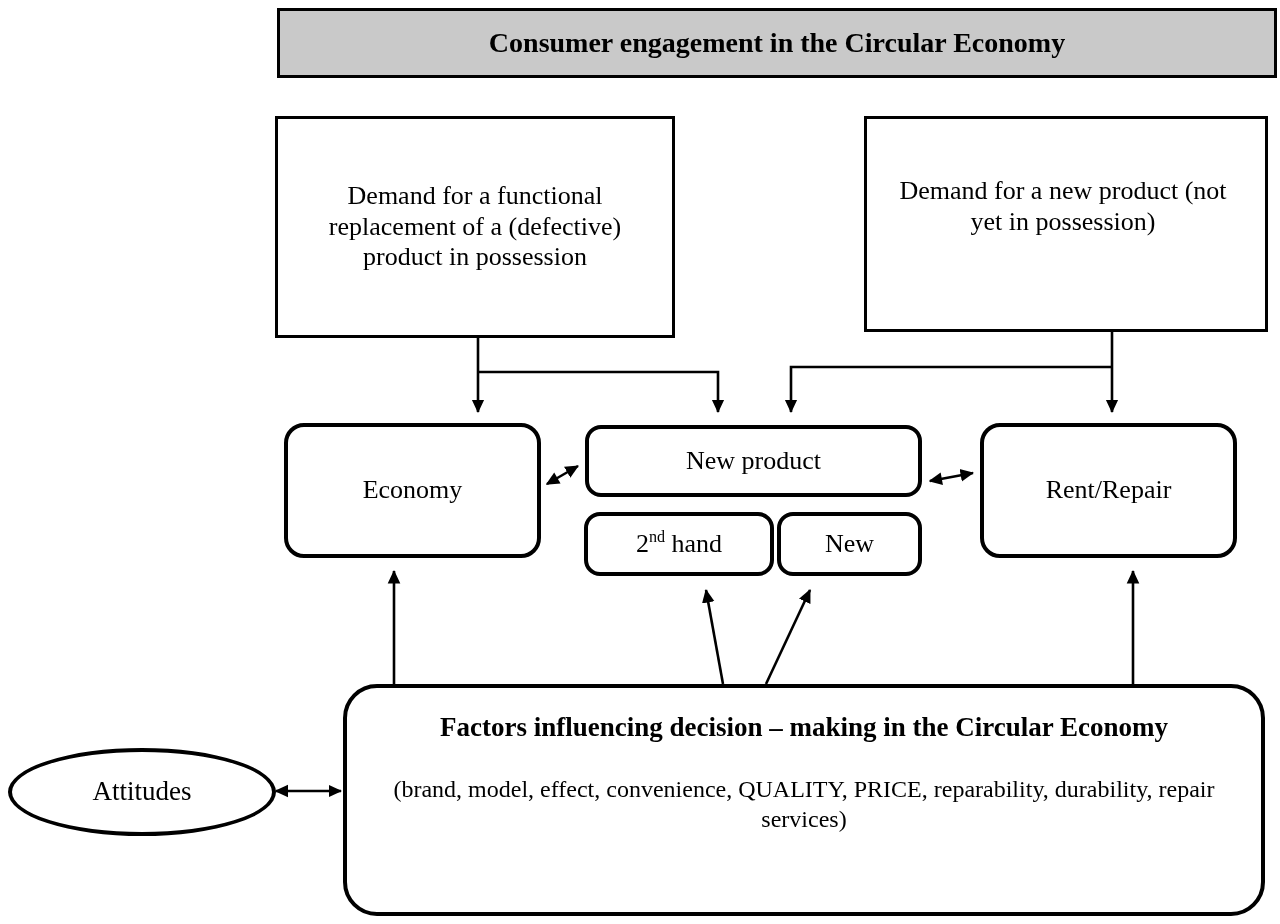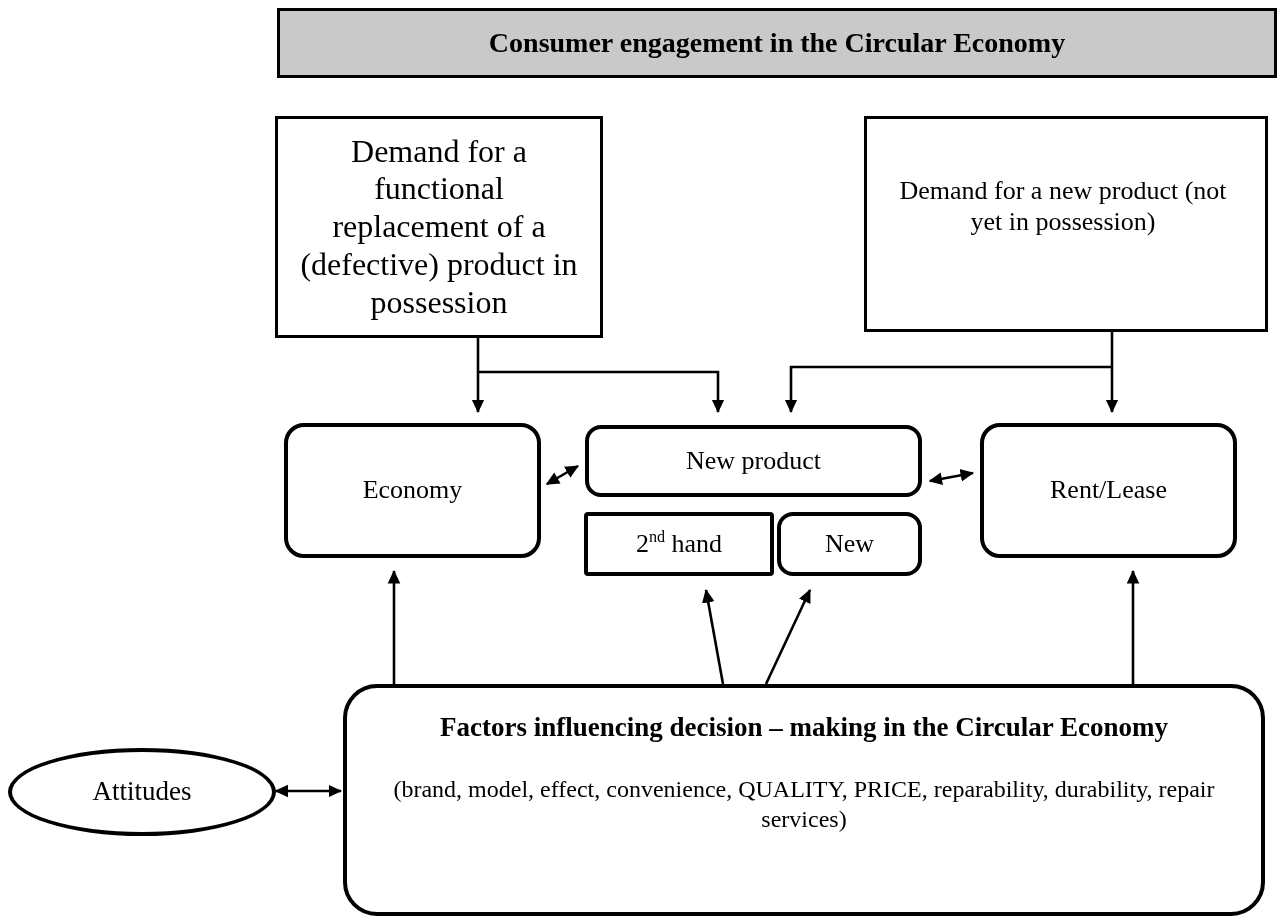--- a/index.html
+++ b/index.html
@@ -38,23 +38,23 @@
     width: 1000px; height: 70px;
     background: #c9c9c9;
     border: 3px solid #000000;
     font-weight: bold;
     font-size: 28px;
   }
 
   
   #demand-functional {
     left: 275px; top: 116px;
-    width: 328px; height: 222px;
+    width: 400px; height: 222px;
     border: 3px solid #000000;
-    font-size: 32px;
+    font-size: 26px;
     padding: 0 14px;
   }
   #demand-new {
     left: 864px; top: 116px;
     width: 404px; height: 216px;
     border: 3px solid #000000;
     font-size: 26px;
     padding: 0 20px 34px 14px;
   }
 
@@ -70,21 +70,21 @@
     left: 585px; top: 425px;
     width: 337px; height: 72px;
     border: 4px solid #000000;
     border-radius: 16px;
     font-size: 26px;
   }
   #opt-second-hand {
     left: 584px; top: 512px;
     width: 190px; height: 64px;
     border: 4px solid #000000;
-    border-radius: 4px;
+    border-radius: 16px;
     font-size: 26px;
   }
   #opt-new {
     left: 777px; top: 512px;
     width: 145px; height: 64px;
     border: 4px solid #000000;
     border-radius: 16px;
     font-size: 26px;
   }
   #opt-rent-lease {
@@ -195,21 +195,21 @@
 
 <div class="node" id="opt-second-hand">
   <span><span>2</span><sup>nd</sup><span> hand</span></span>
 </div>
 
 <div class="node" id="opt-new">
   <span>New</span>
 </div>
 
 <div class="node" id="opt-rent-lease">
-  <span>Rent/Lease</span>
+  <span>Rent/Repair</span>
 </div>
 
 <div class="node" id="factors-box">
   <div id="factors-heading">Factors influencing decision – making in the Circular Economy</div>
   <div id="factors-detail">(brand, model, effect, convenience, QUALITY, PRICE, reparability, durability, repair services)</div>
 </div>
 
 <div class="node" id="attitudes-ellipse">
   <span>Attitudes</span>
 </div>

